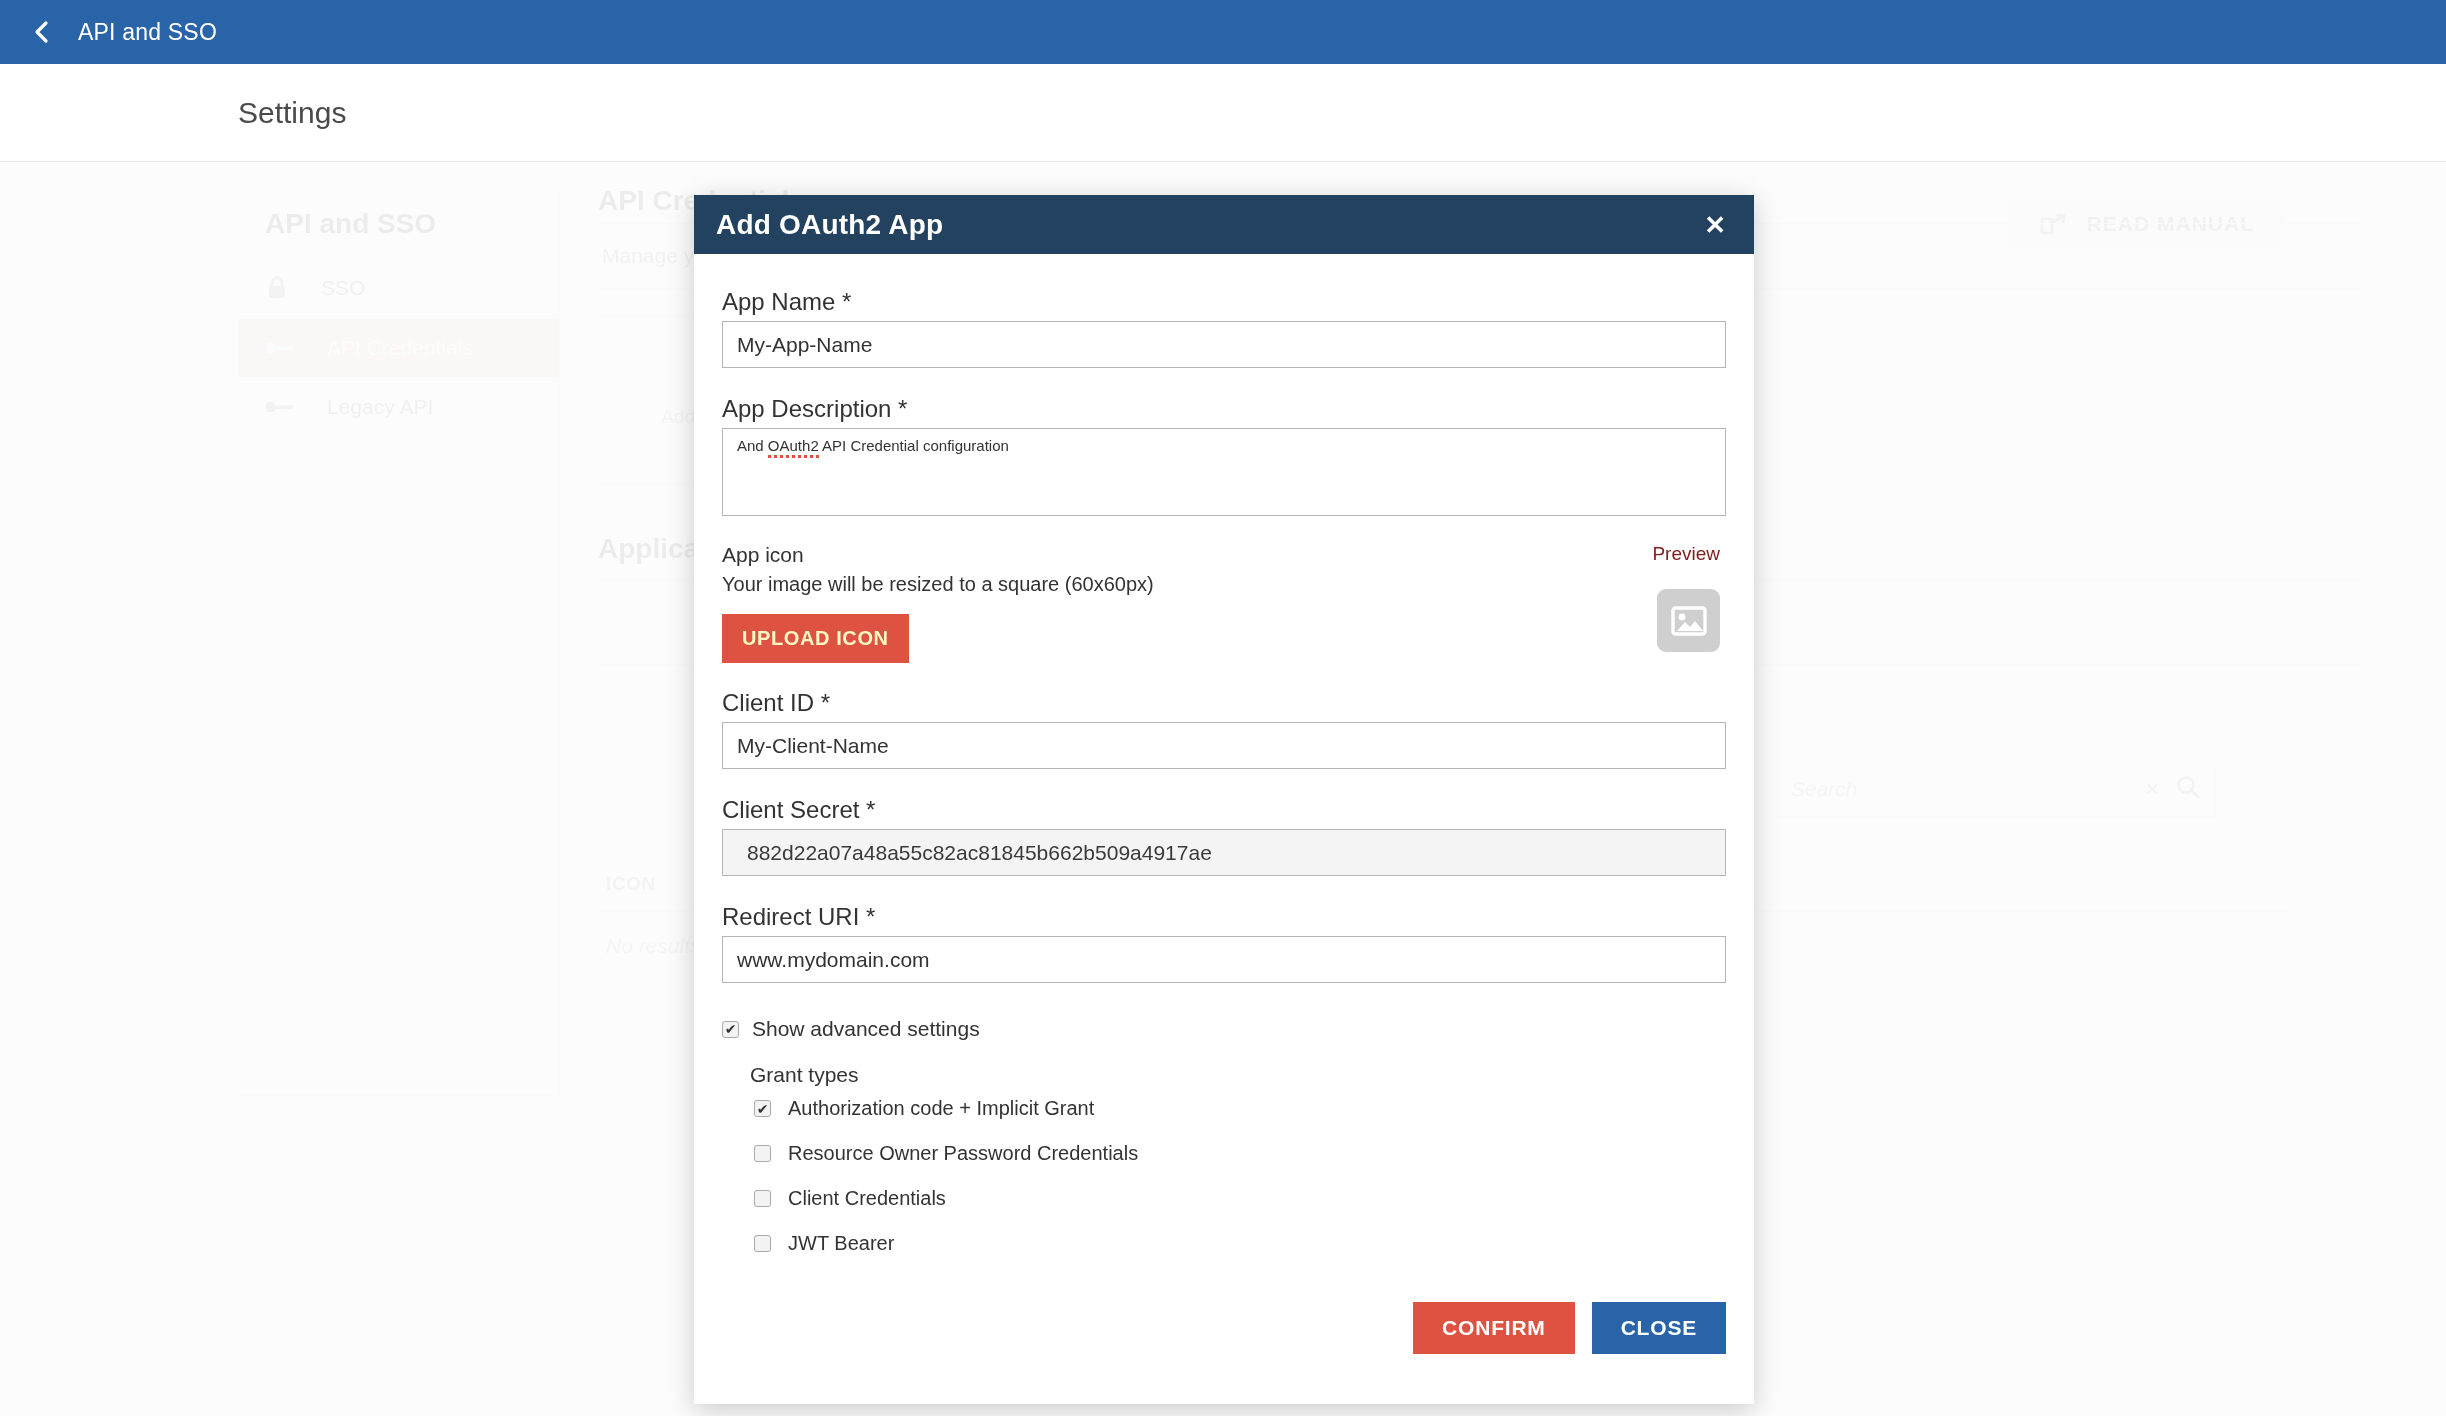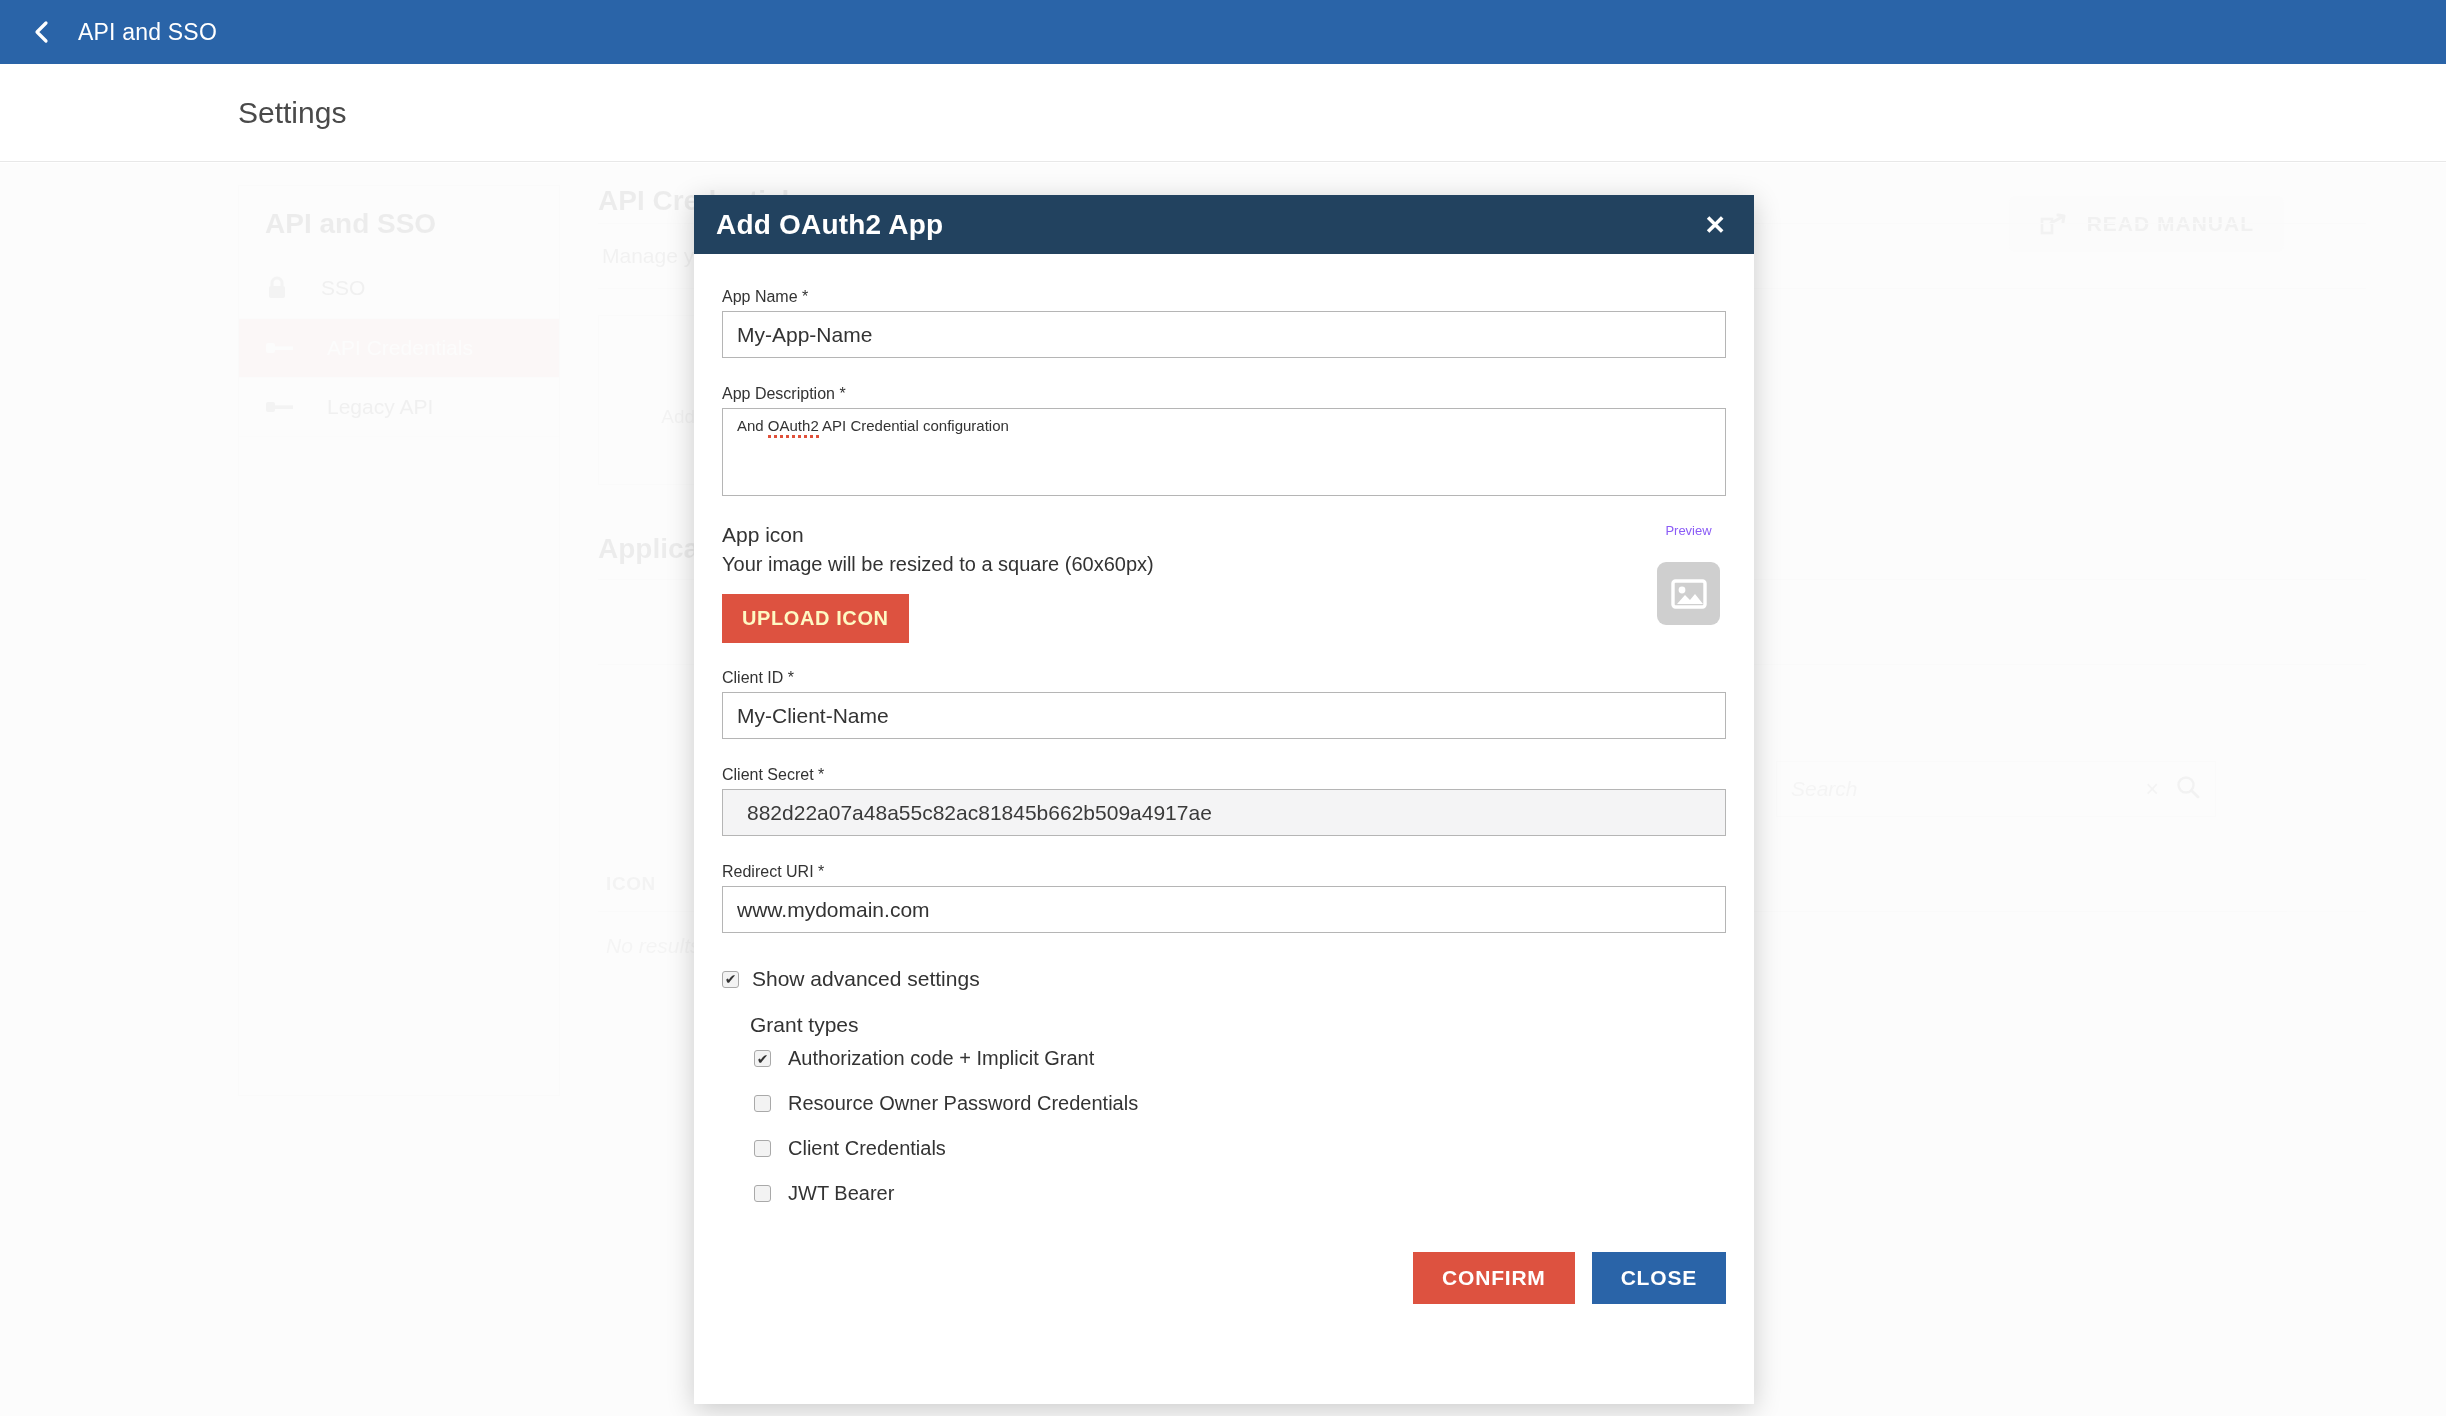--- a/index.html
+++ b/index.html
@@ -87,21 +87,21 @@
   .modal-header {
     height:59px; background:#22425f; display:flex; align-items:center;
     padding:0 28px 0 22px; justify-content:space-between;gap:28px;
   }
   .modal-title { color:#ffffff; font-size:28px; font-weight:700; letter-spacing:.2px; }
   .modal-close { color:#ffffff; font-size:26px; font-weight:700; cursor:pointer; line-height:1; }
 
   .modal-body { padding:34px 28px 0 28px; }
 
   .field { margin-bottom:27px; }
-  .field-label { font-size:16px; color:#333; margin-bottom:5px; display:block; }
+  .field-label { font-size:24px; color:#333; margin-bottom:5px; display:block; }
   .text-input {
     width:100%; height:47px; border:1px solid #b5b5b5; background:#fff;
     font-size:21px; color:#333; padding:0 14px; font-family:"Liberation Sans", sans-serif;
   }
   .text-input.readonly { background:#f4f4f5; color:#3a3a3a;padding-left:24px; }
   .textarea-box {
     width:100%; height:88px; border:1px solid #b5b5b5; background:#fff;
     font-size:15px; color:#333; padding:8px 14px; position:relative;
   }
   .squiggle {
@@ -111,21 +111,21 @@
   
   .icon-row { display:flex; justify-content:space-between; align-items:flex-start; margin-bottom:26px; }
   .icon-left .ai-title { font-size:21px; color:#333; margin-bottom:6px; }
   .icon-left .ai-sub { font-size:20px; color:#333; margin-bottom:18px; }
   .upload-btn {
     display:inline-block; background:#dd5240; color:#fef9c3; border:none;
     font-size:20px; font-weight:700; letter-spacing:.6px; padding:13px 20px; cursor:pointer;
     font-family:"Liberation Sans", sans-serif;
   }
   .icon-right { text-align:center; padding-right:6px; }
-  .preview-label { font-size:13px; color:#8b5cf6; margin-bottom:24px; }
+  .preview-label { font-size:19px; color:#7f1d1d; margin-bottom:24px; }
   .preview-box {
     width:63px; height:63px; background:#cfcfcf; border-radius:9px;
     display:flex; align-items:center; justify-content:center; margin-left:auto;
   }
 
   
   .adv-row { display:flex; align-items:center; gap:13px; margin-top:34px; margin-bottom:8px; }
   .cbx {
     width:17px; height:17px; border:1px solid #a9a9a9; border-radius:3px;
     background:#f3f3f3; display:inline-flex; align-items:center; justify-content:center;

